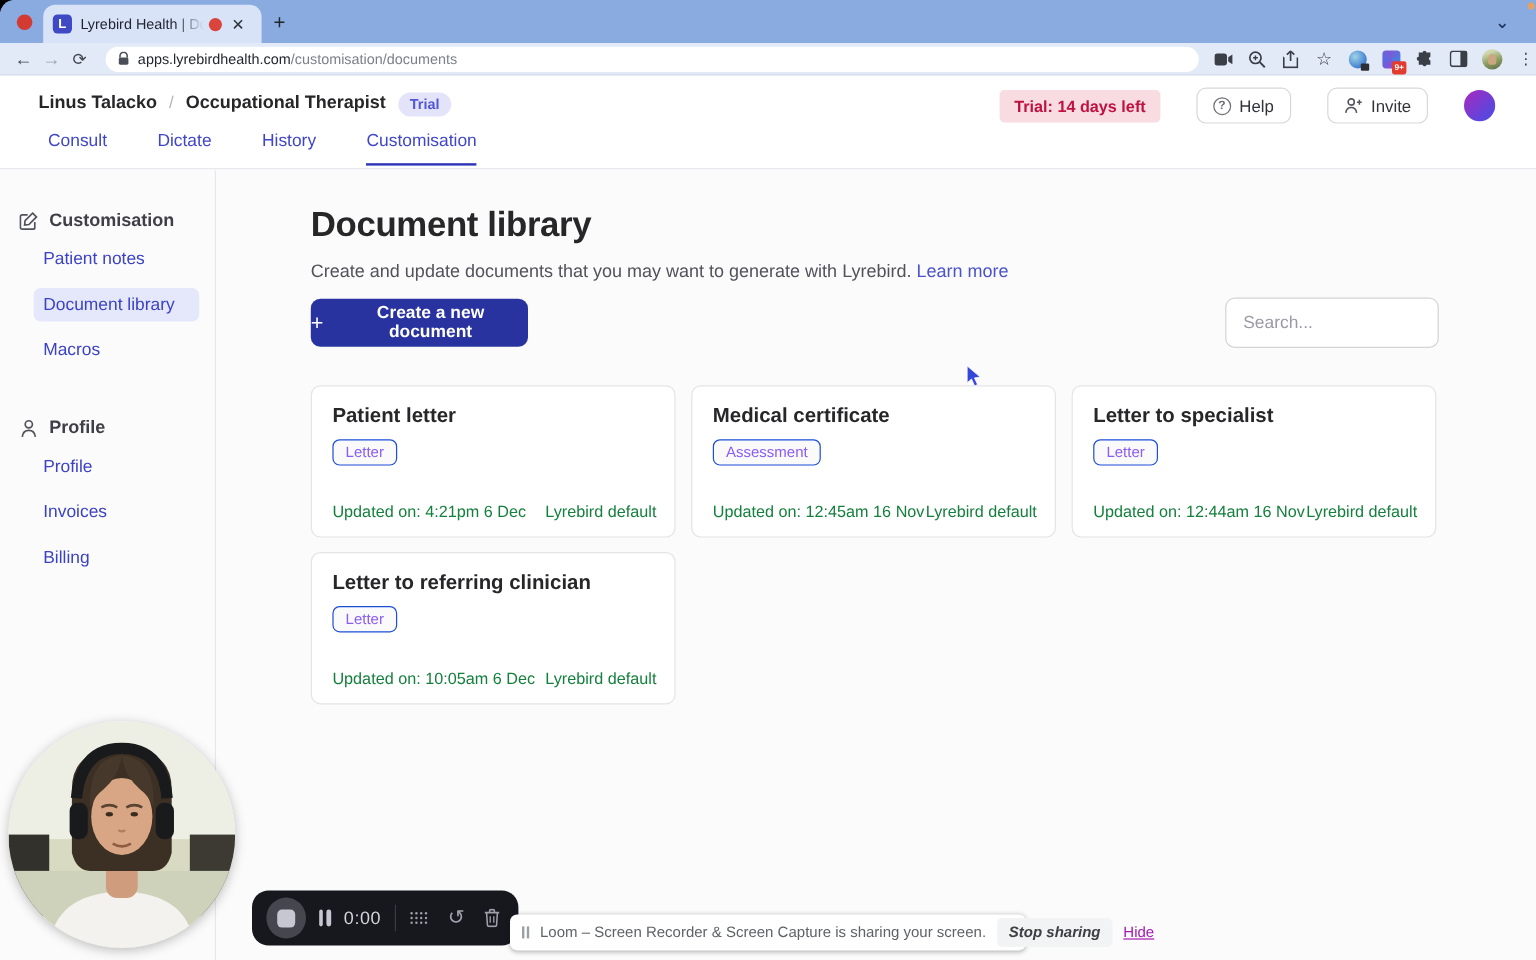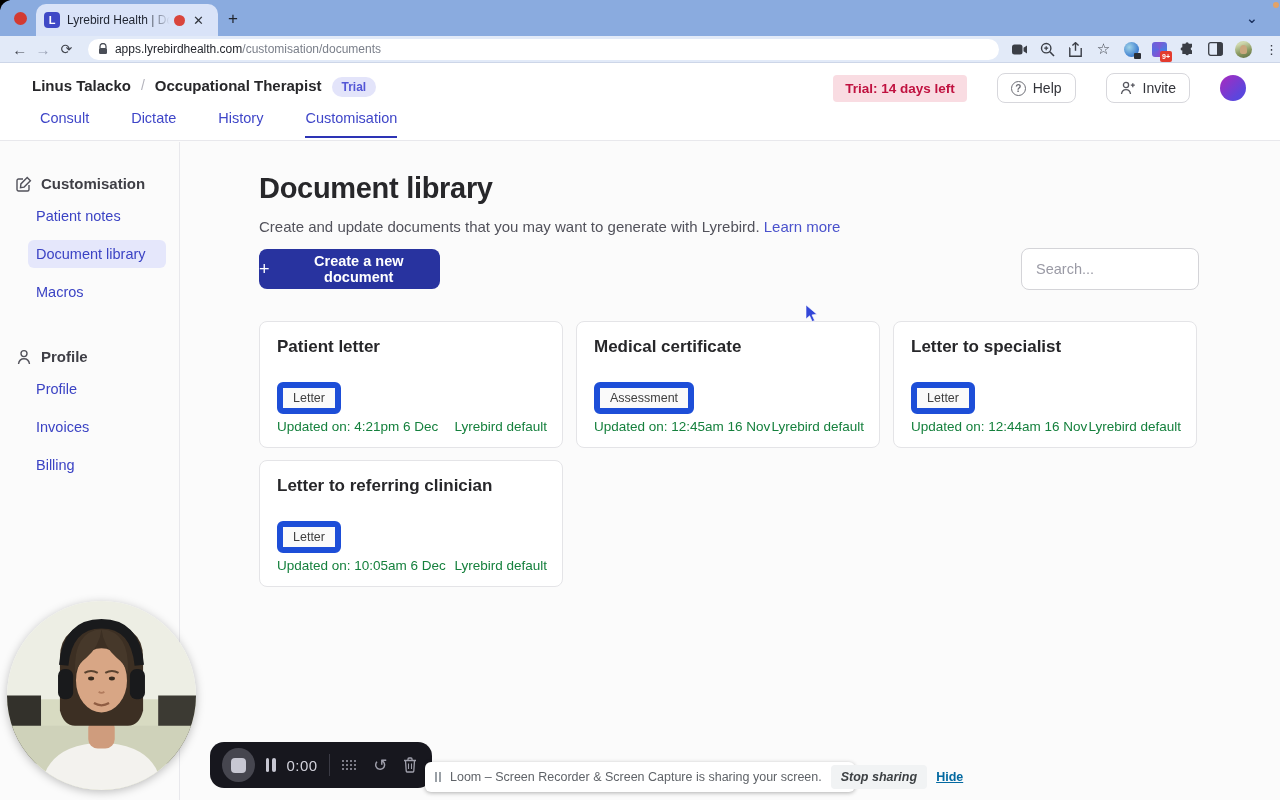--- a/index.html
+++ b/index.html
@@ -71,21 +71,21 @@
   .page-desc { position:absolute; left:78px; top:76px; font-size:15px; color:#52525b; }
   .learn-link { color:#4a52cc; }
   .create-btn { position:absolute; left:78px; top:107px; width:181px; height:40px; background:#28339f; border:none; border-radius:8px; color:#fff; font-size:14.5px; font-weight:600; display:flex; align-items:center; justify-content:center; gap:8px; font-family:inherit; }
   .plus-glyph { font-size:18px; font-weight:400; }
   .search-box { position:absolute; left:840px; top:106px; width:178px; height:42px; border:1px solid #d4d4d8; border-radius:8px; background:#fff; padding:0 14px; font-size:14.5px; color:#27272a; font-family:inherit; }
   .search-box::placeholder { color:#9a9aa5; }
 
   .cards { position:absolute; left:78px; top:179px; width:940px; display:flex; flex-wrap:wrap; gap:12px 13px; }
   .card { width:304px; height:127px; background:#fff; border:1px solid #e4e4e7; border-radius:8px; padding:15px 17px; position:relative; }
   .card-title { font-size:17px; font-weight:600; color:#27272a; }
-  .card-badge { display:inline-block; margin-top:25px; background:#fafafa; border:6px solid #1d4ed8; border-radius:6px; padding:3px 10px; font-size:12.5px; color:#404040; }
+  .card-badge { display:inline-block; margin-top:9px; background:#fafafa; border:1px solid #1d4ed8; border-radius:6px; padding:3px 10px; font-size:12.5px; color:#8b5cf6; }
   .card-foot { position:absolute; left:17px; right:15px; bottom:13px; display:flex; justify-content:space-between; font-size:13.5px; color:#15803d; }
 
   .cursor { position:absolute; left:805px; top:305px; width:14px; height:18px; z-index:50; }
 
   
   .webcam { position:absolute; left:7px; top:601px; width:189px; height:189px; border-radius:50%; overflow:hidden; box-shadow:0 2px 10px rgba(0,0,0,.25); z-index:40; }
 
   
   .loombar { position:absolute; left:210px; top:742px; width:222px; height:46px; background:#17171e; border-radius:14px; display:flex; align-items:center; padding:0 12px; gap:11px; z-index:45; }
   .stop-btn { width:34px; height:34px; border-radius:50%; background:#46464f; display:flex; align-items:center; justify-content:center; }
@@ -98,21 +98,21 @@
   .dotgrid { display:grid; grid-template-columns:repeat(4,4px); grid-auto-rows:4px; }
   .dotgrid i { width:2px; height:2px; border-radius:50%; background:#a0a0ac; }
   .restart-glyph { font-size:17px; }
 
   
   .sharebar { position:absolute; left:425px; top:762px; width:430px; height:30px; background:#fff; border-radius:6px; box-shadow:0 1px 4px rgba(0,0,0,.3); display:flex; align-items:center; padding:0 10px; gap:9px; z-index:46; }
   .share-pause { display:flex; gap:2px; }
   .share-pause i { width:2px; height:10px; background:#9aa0a6; }
   .share-text { font-size:12.5px; color:#5f6368; white-space:nowrap; }
   .stopshare-btn { background:#f1f3f4; border:none; border-radius:4px; padding:5px 10px; font-size:12.5px; font-weight:600; color:#3c4043; font-family:inherit; white-space:nowrap;font-style:italic; }
-  .hide-link { font-size:12.5px; font-weight:700; color:#0369a1; text-decoration:underline; }
+  .hide-link { font-size:12.5px; font-weight:400; color:#a21caf; text-decoration:underline; }
 </style>
 </head>
 <body>
 
 <div class="stage">
 
   <div class="tabstrip">
     <div class="corner-tl"></div>
     <div class="corner-tl-mask"></div>
     <div class="rec-dot-strip"></div>

